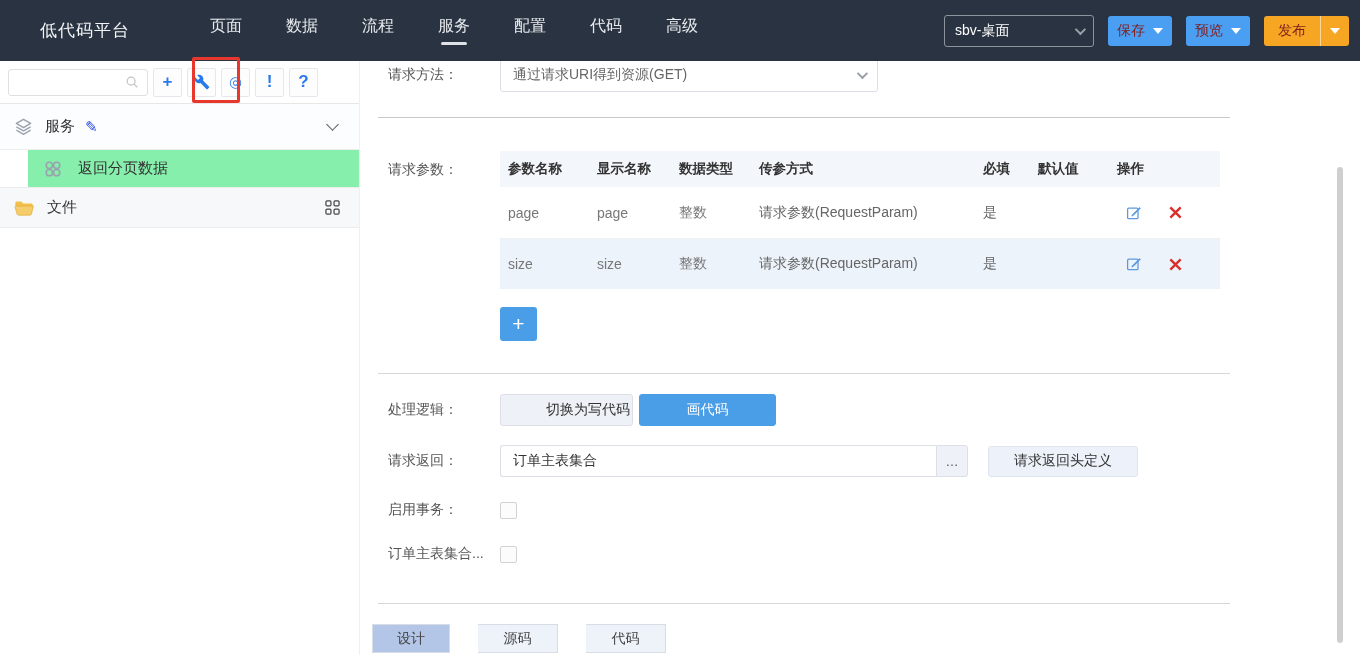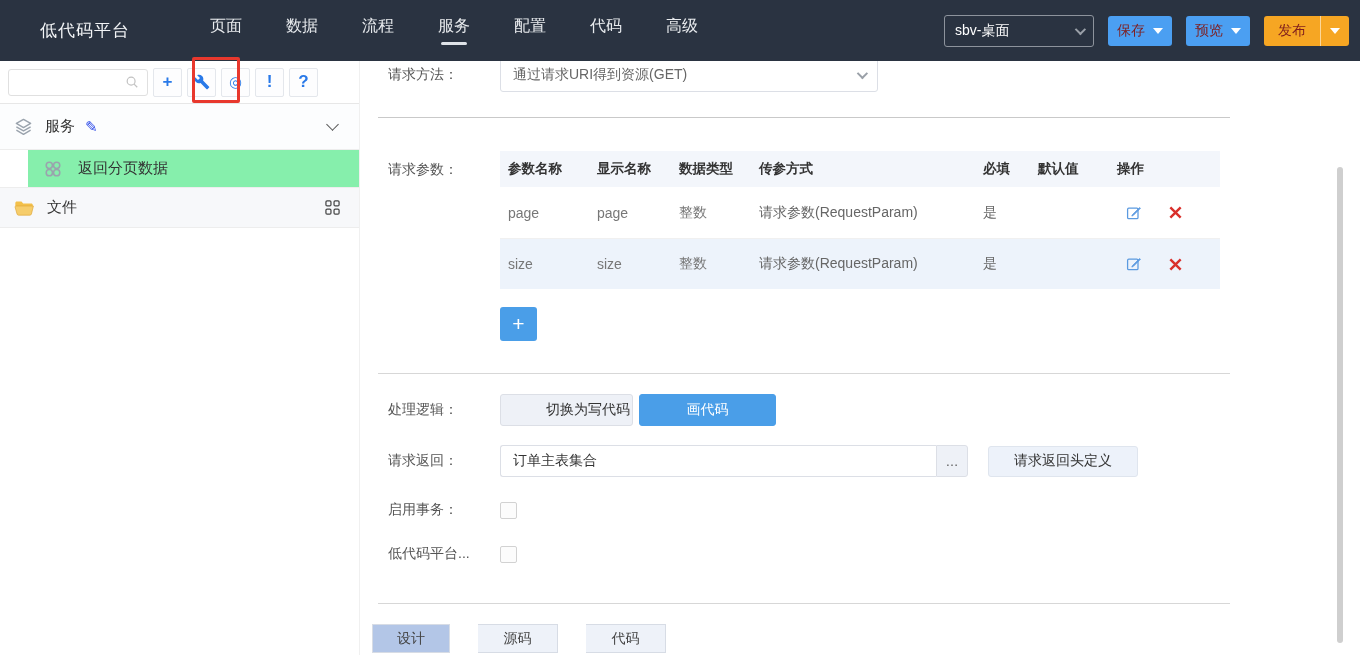--- a/index.html
+++ b/index.html
@@ -290,21 +290,21 @@
         </div>
         <button class="btn-headerdef">请求返回头定义</button>
       </div>
 
       <div class="frow row-check">
         <div class="flabel">启用事务：</div>
         <div class="checkbox"></div>
       </div>
 
       <div class="frow row-check2">
-        <div class="flabel">低代码平台...</div>
+        <div class="flabel">订单主表集合...</div>
         <div class="checkbox"></div>
       </div>
 
       <div class="divider d3"></div>
 
       <div class="bottom-tabs">
         <div class="btab active">设计</div>
         <div class="btab">源码</div>
         <div class="btab">代码</div>
       </div>

